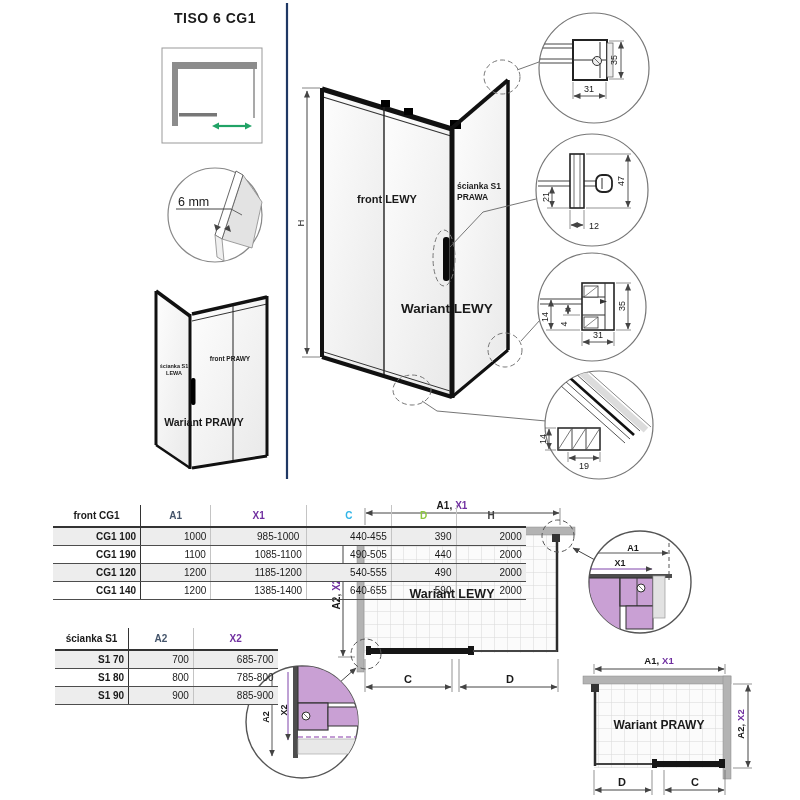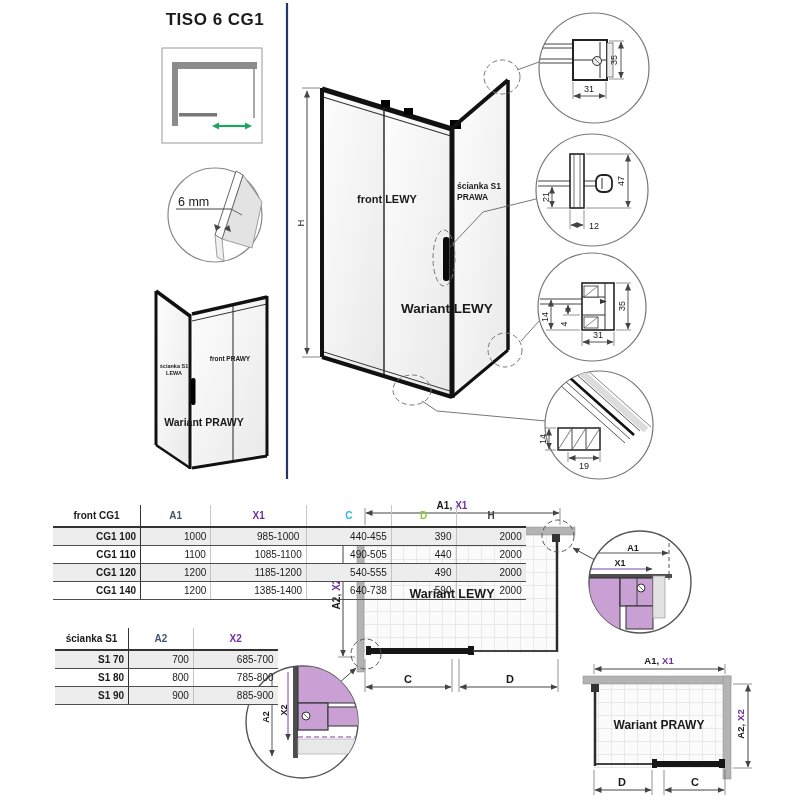--- a/index.html
+++ b/index.html
@@ -1,19 +1,19 @@
 <!DOCTYPE html>
 <html><head>
 <meta charset="utf-8">
 <style>
   html,body{margin:0;padding:0;background:#fff;}
   body{width:800px;height:800px;position:relative;font-family:"Liberation Sans",sans-serif;color:#1a1a1a;overflow:hidden;}
   svg text{font-family:"Liberation Sans",sans-serif;fill:#1a1a1a;}
   .canvas{position:absolute;left:0;top:0;}
-  .page-title{position:absolute;left:150px;top:10px;width:130px;text-align:center;font-size:17px;font-weight:bold;letter-spacing:.5px;}
+  .page-title{position:absolute;left:150px;top:10px;width:130px;text-align:center;font-size:14px;font-weight:bold;letter-spacing:.5px;}
   .spec-table{position:absolute;border-collapse:collapse;font-size:10px;}
   .spec-table th,.spec-table td{padding:2px 4px;text-align:center;white-space:nowrap;}
   .spec-table thead th{font-weight:bold;border-bottom:2px solid #333;height:17px;margin-left:24px;}
   .spec-table tbody td{border-bottom:1.4px solid #4d4d4d;height:13px;padding-left:43px;}
   .spec-table .name-col{font-weight:bold;border-right:1.6px solid #333;}
   .spec-table .sep{border-left:1px solid #c4c4c4;}
   .spec-table tbody tr:nth-child(odd){background:#ededed;}
   .t-front{left:53px;top:505px;width:255px;}
   .t-wall{left:55px;top:628px;width:143px;}
   .c-a1{color:#44546A;} .c-x{color:#7030A0;} .c-c{color:#31B5E8;} .c-d{color:#8DC63F;} .c-h{color:#404040;}
@@ -368,40 +368,40 @@
   <tbody>
     <tr>
       <td class="name-col">CG1 100</td>
       <td>1000</td>
       <td class="sep">985-1000</td>
       <td class="sep">440-455</td>
       <td class="sep">390</td>
       <td class="sep">2000</td>
     </tr>
     <tr>
-      <td class="name-col">CG1 110</td>
+      <td class="name-col">CG1 190</td>
       <td>1100</td>
       <td class="sep">1085-1100</td>
       <td class="sep">490-505</td>
       <td class="sep">440</td>
       <td class="sep">2000</td>
     </tr>
     <tr>
       <td class="name-col">CG1 120</td>
       <td>1200</td>
       <td class="sep">1185-1200</td>
       <td class="sep">540-555</td>
       <td class="sep">490</td>
       <td class="sep">2000</td>
     </tr>
     <tr>
       <td class="name-col">CG1 140</td>
       <td>1200</td>
       <td class="sep">1385-1400</td>
-      <td class="sep">640-738</td>
+      <td class="sep">640-655</td>
       <td class="sep">590</td>
       <td class="sep">2000</td>
     </tr>
   </tbody>
 </table>
 
 <table class="spec-table t-wall">
   <thead>
     <tr>
       <th class="name-col" style="width:58px">ścianka S1</th>

